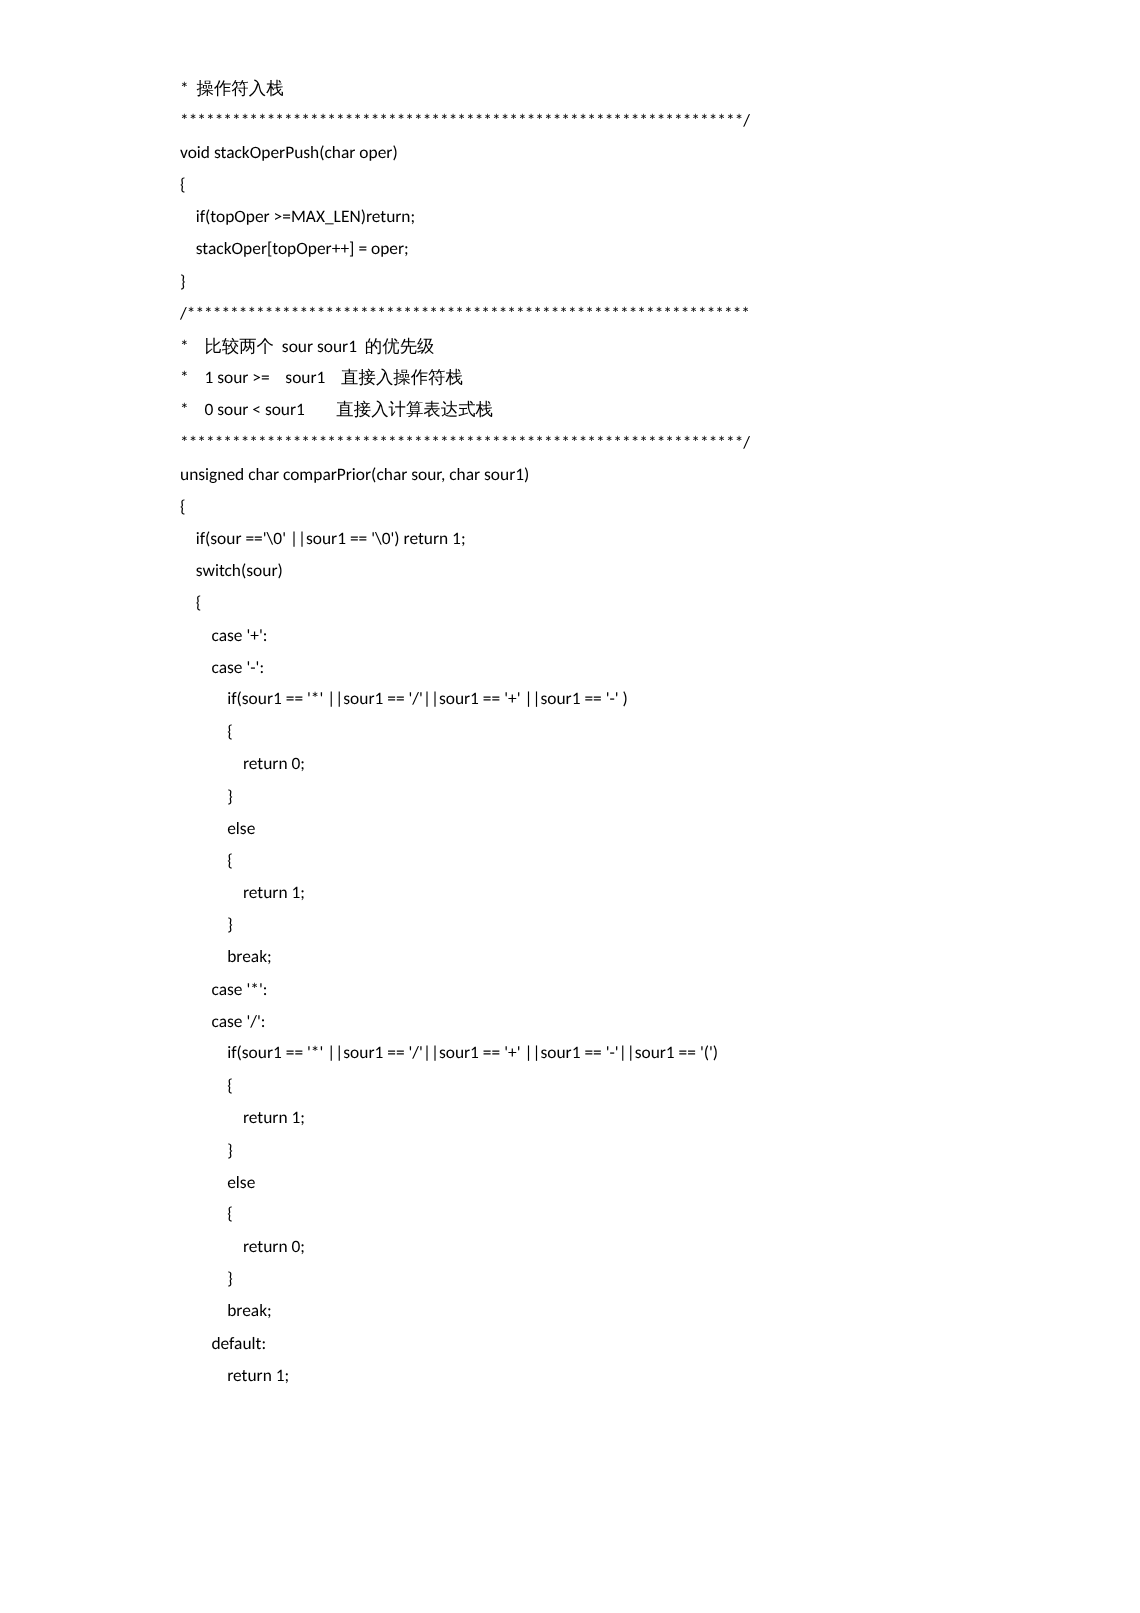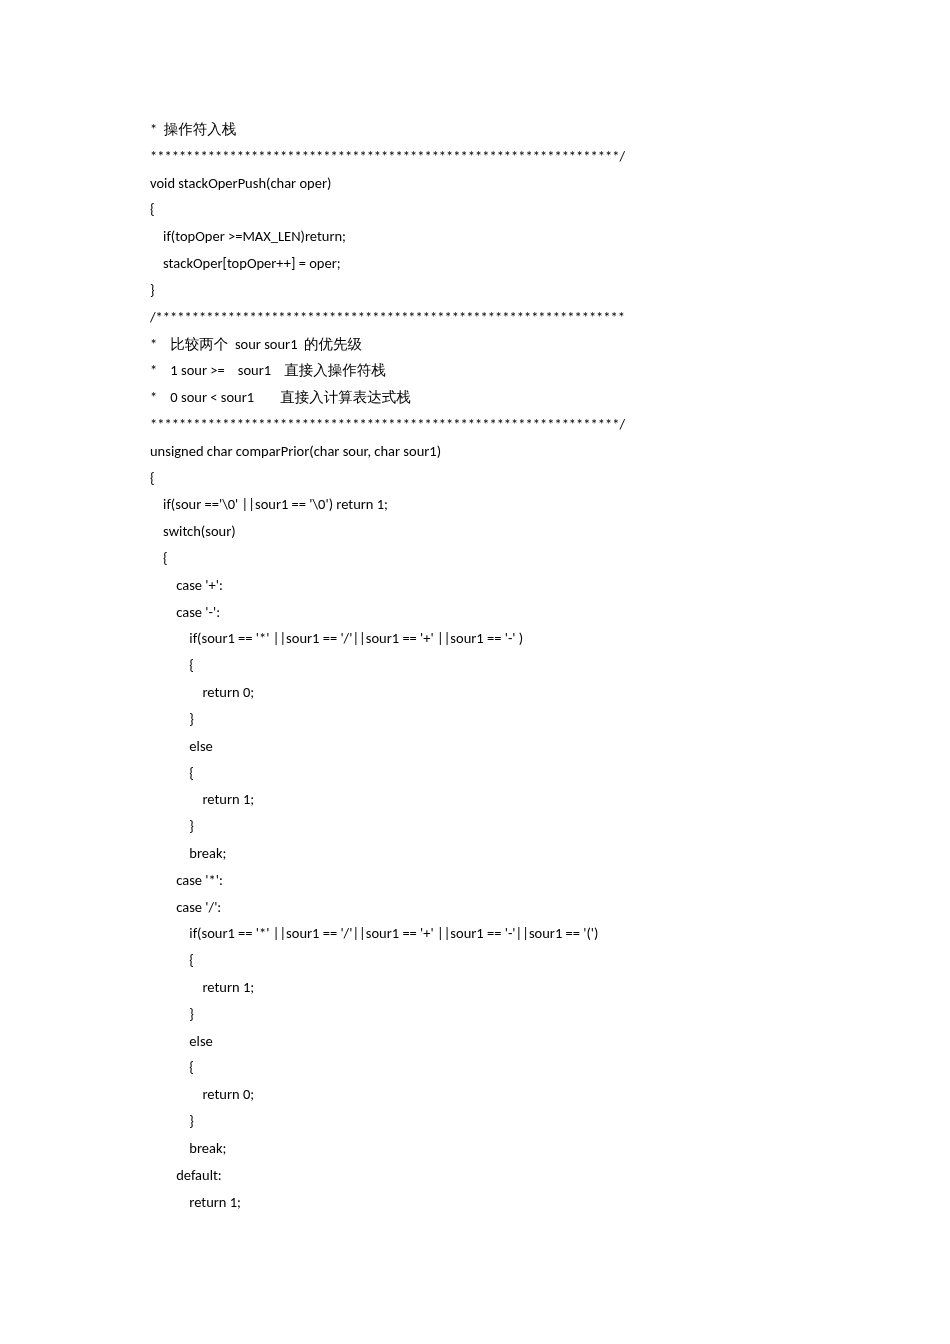--- a/index.html
+++ b/index.html
@@ -8,21 +8,21 @@
     background: #ffffff;
     font-family: "Calibri", "Segoe UI", Arial, sans-serif;
     font-size: 14.5px;
     color: #000000;
     line-height: 1.85;
   }
   .page {
     width: 950px;
     min-height: 1344px;
     box-sizing: border-box;
-    padding: 116px 150px 60px 150px;
+    padding: 60px 150px 60px 150px;
     white-space: pre;
   }
   .line {
     display: block;
   }
 </style>
 </head>
 <body>
 
 <div class="page" id="page"><span class="line">*  操作符入栈</span><span class="line">*****************************************************************/</span><span class="line"></span><span class="line">void stackOperPush(char oper)</span><span class="line">{</span><span class="line">    if(topOper &gt;=MAX_LEN)return;</span><span class="line"></span><span class="line">    stackOper[topOper++] = oper;</span><span class="line">}</span><span class="line">/*****************************************************************</span><span class="line">*    比较两个  sour sour1  的优先级</span><span class="line">*    1 sour &gt;=    sour1    直接入操作符栈</span><span class="line">*    0 sour &lt; sour1        直接入计算表达式栈</span><span class="line">*****************************************************************/</span><span class="line">unsigned char comparPrior(char sour, char sour1)</span><span class="line">{</span><span class="line">    if(sour =='\0' ||sour1 == '\0') return 1;</span><span class="line"></span><span class="line">    switch(sour)</span><span class="line">    {</span><span class="line">        case '+':</span><span class="line">        case '-':</span><span class="line">            if(sour1 == '*' ||sour1 == '/'||sour1 == '+' ||sour1 == '-' )</span><span class="line">            {</span><span class="line">                return 0;</span><span class="line">            }</span><span class="line">            else</span><span class="line">            {</span><span class="line">                return 1;</span><span class="line">            }</span><span class="line">            break;</span><span class="line">        case '*':</span><span class="line">        case '/':</span><span class="line">            if(sour1 == '*' ||sour1 == '/'||sour1 == '+' ||sour1 == '-'||sour1 == '(')</span><span class="line">            {</span><span class="line">                return 1;</span><span class="line">            }</span><span class="line">            else</span><span class="line">            {</span><span class="line">                return 0;</span><span class="line">            }</span><span class="line">            break;</span><span class="line">        default:</span><span class="line">            return 1;</span></div>

